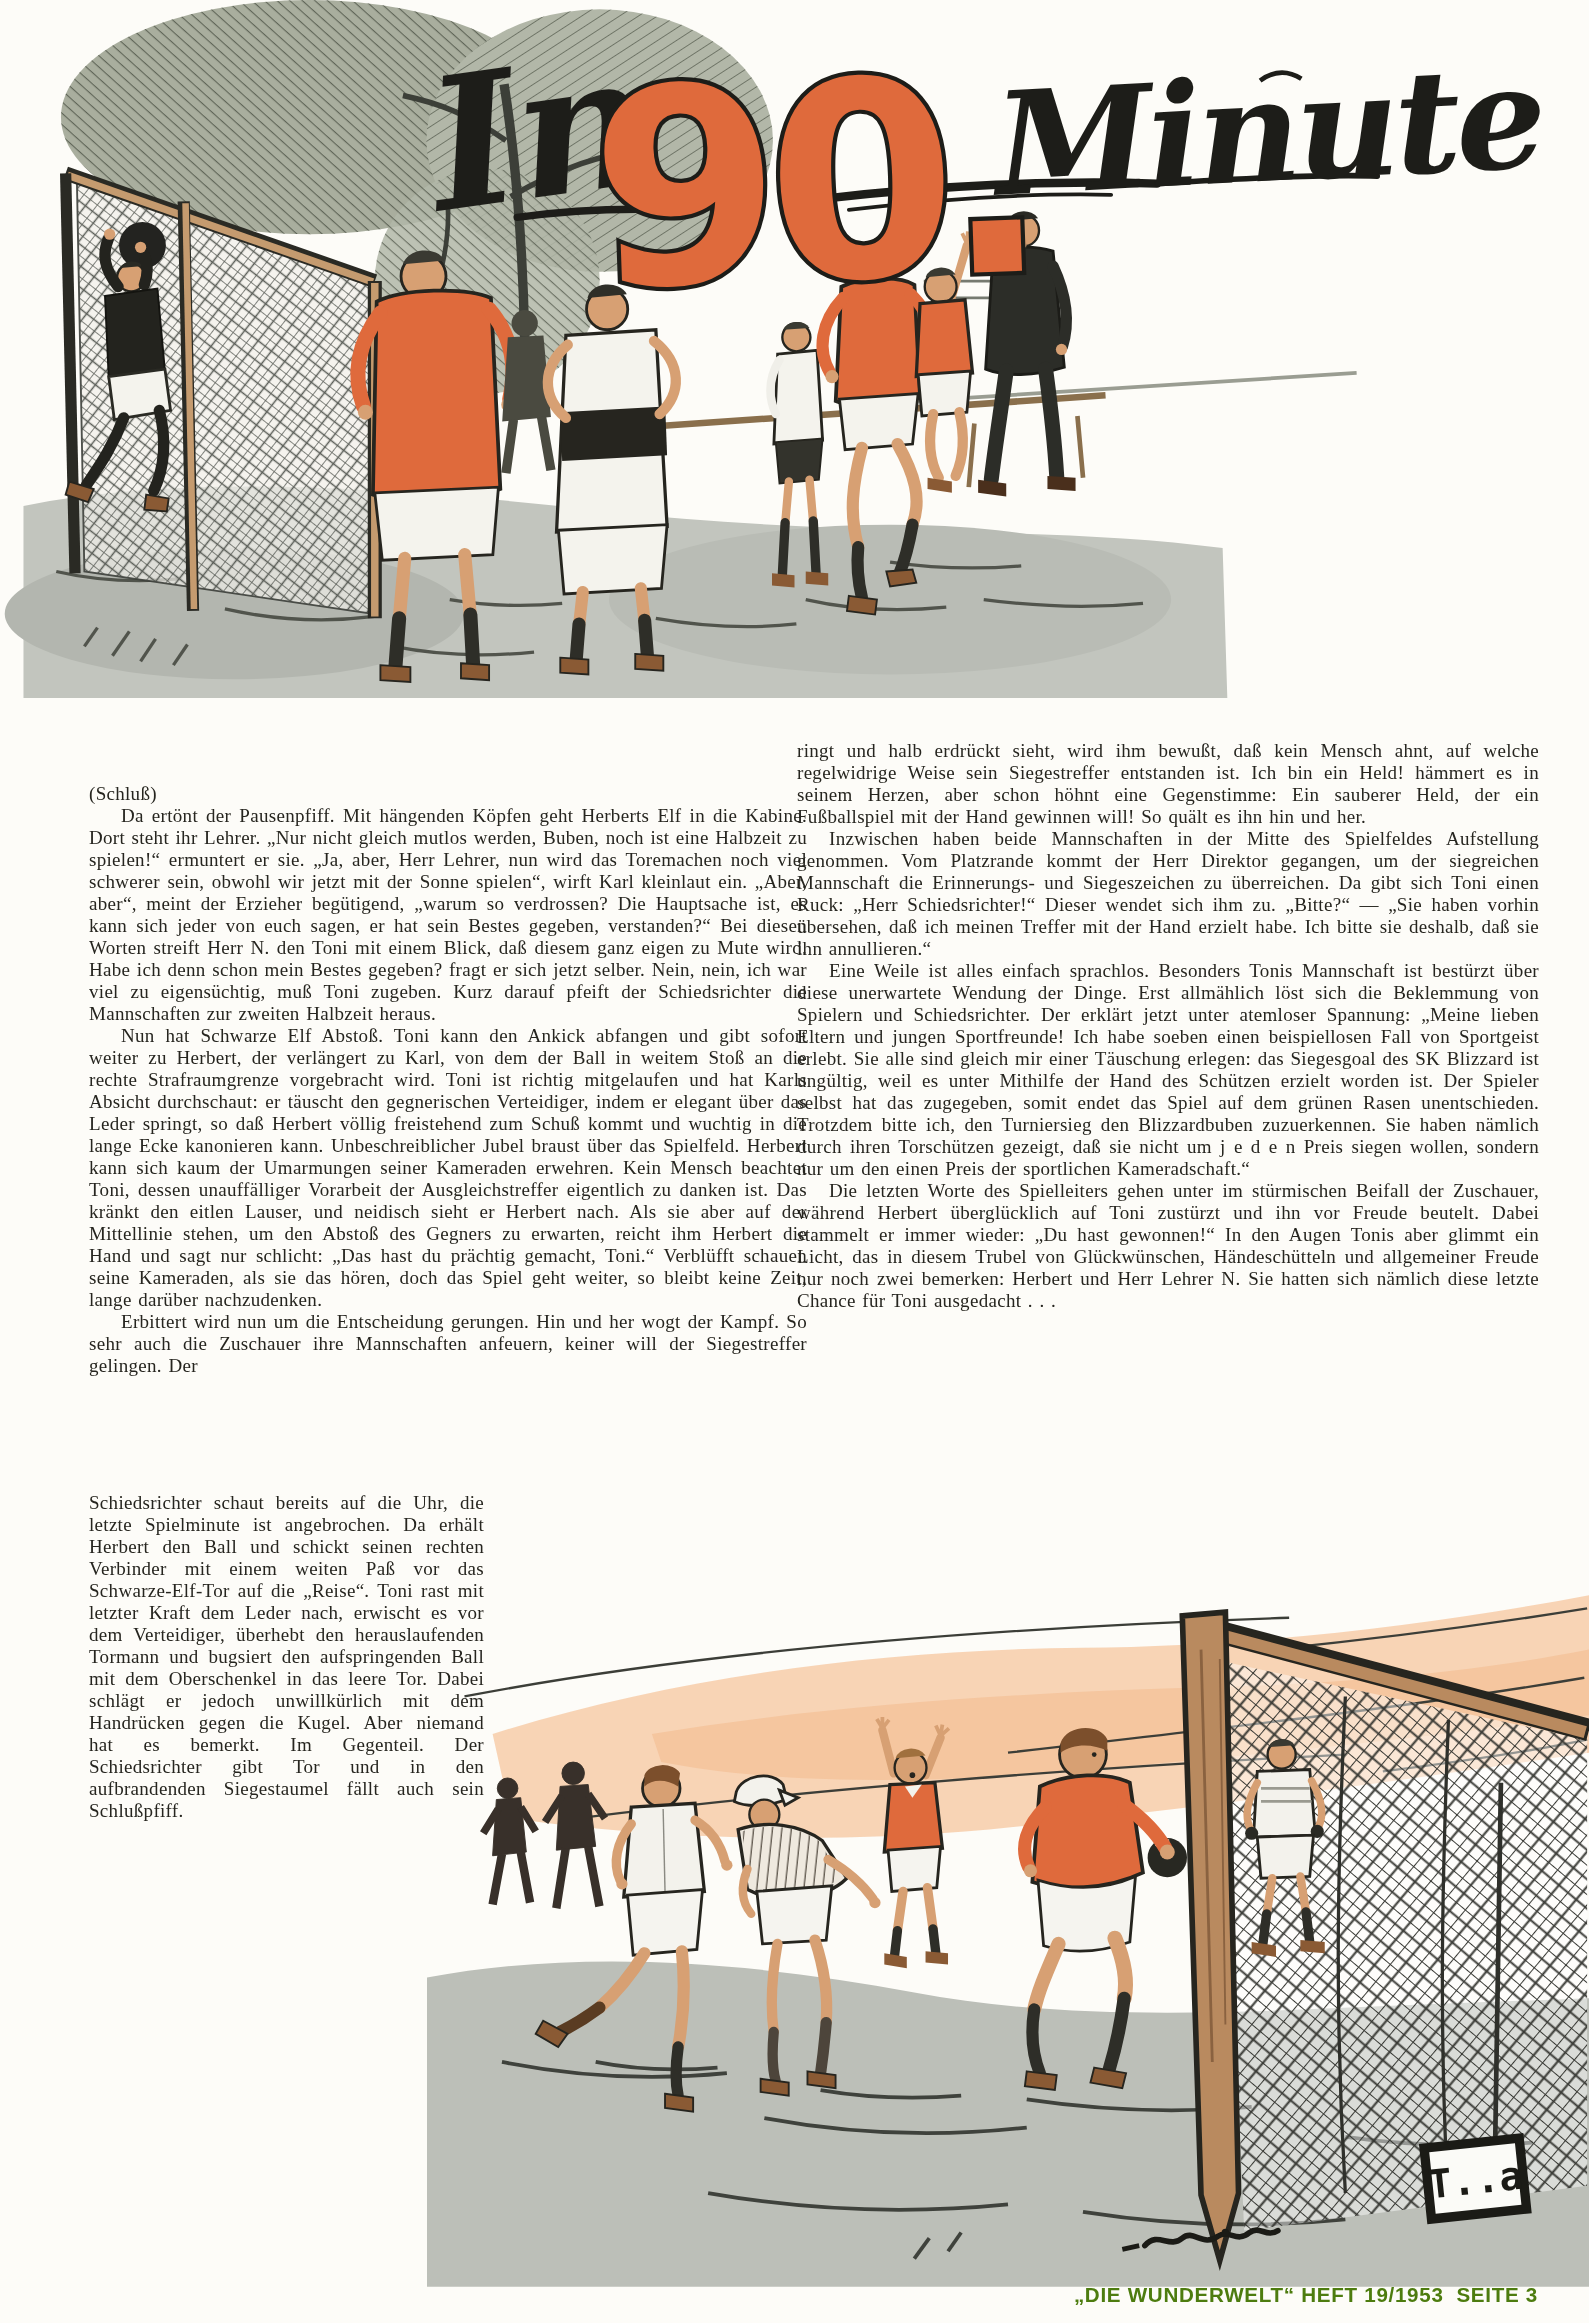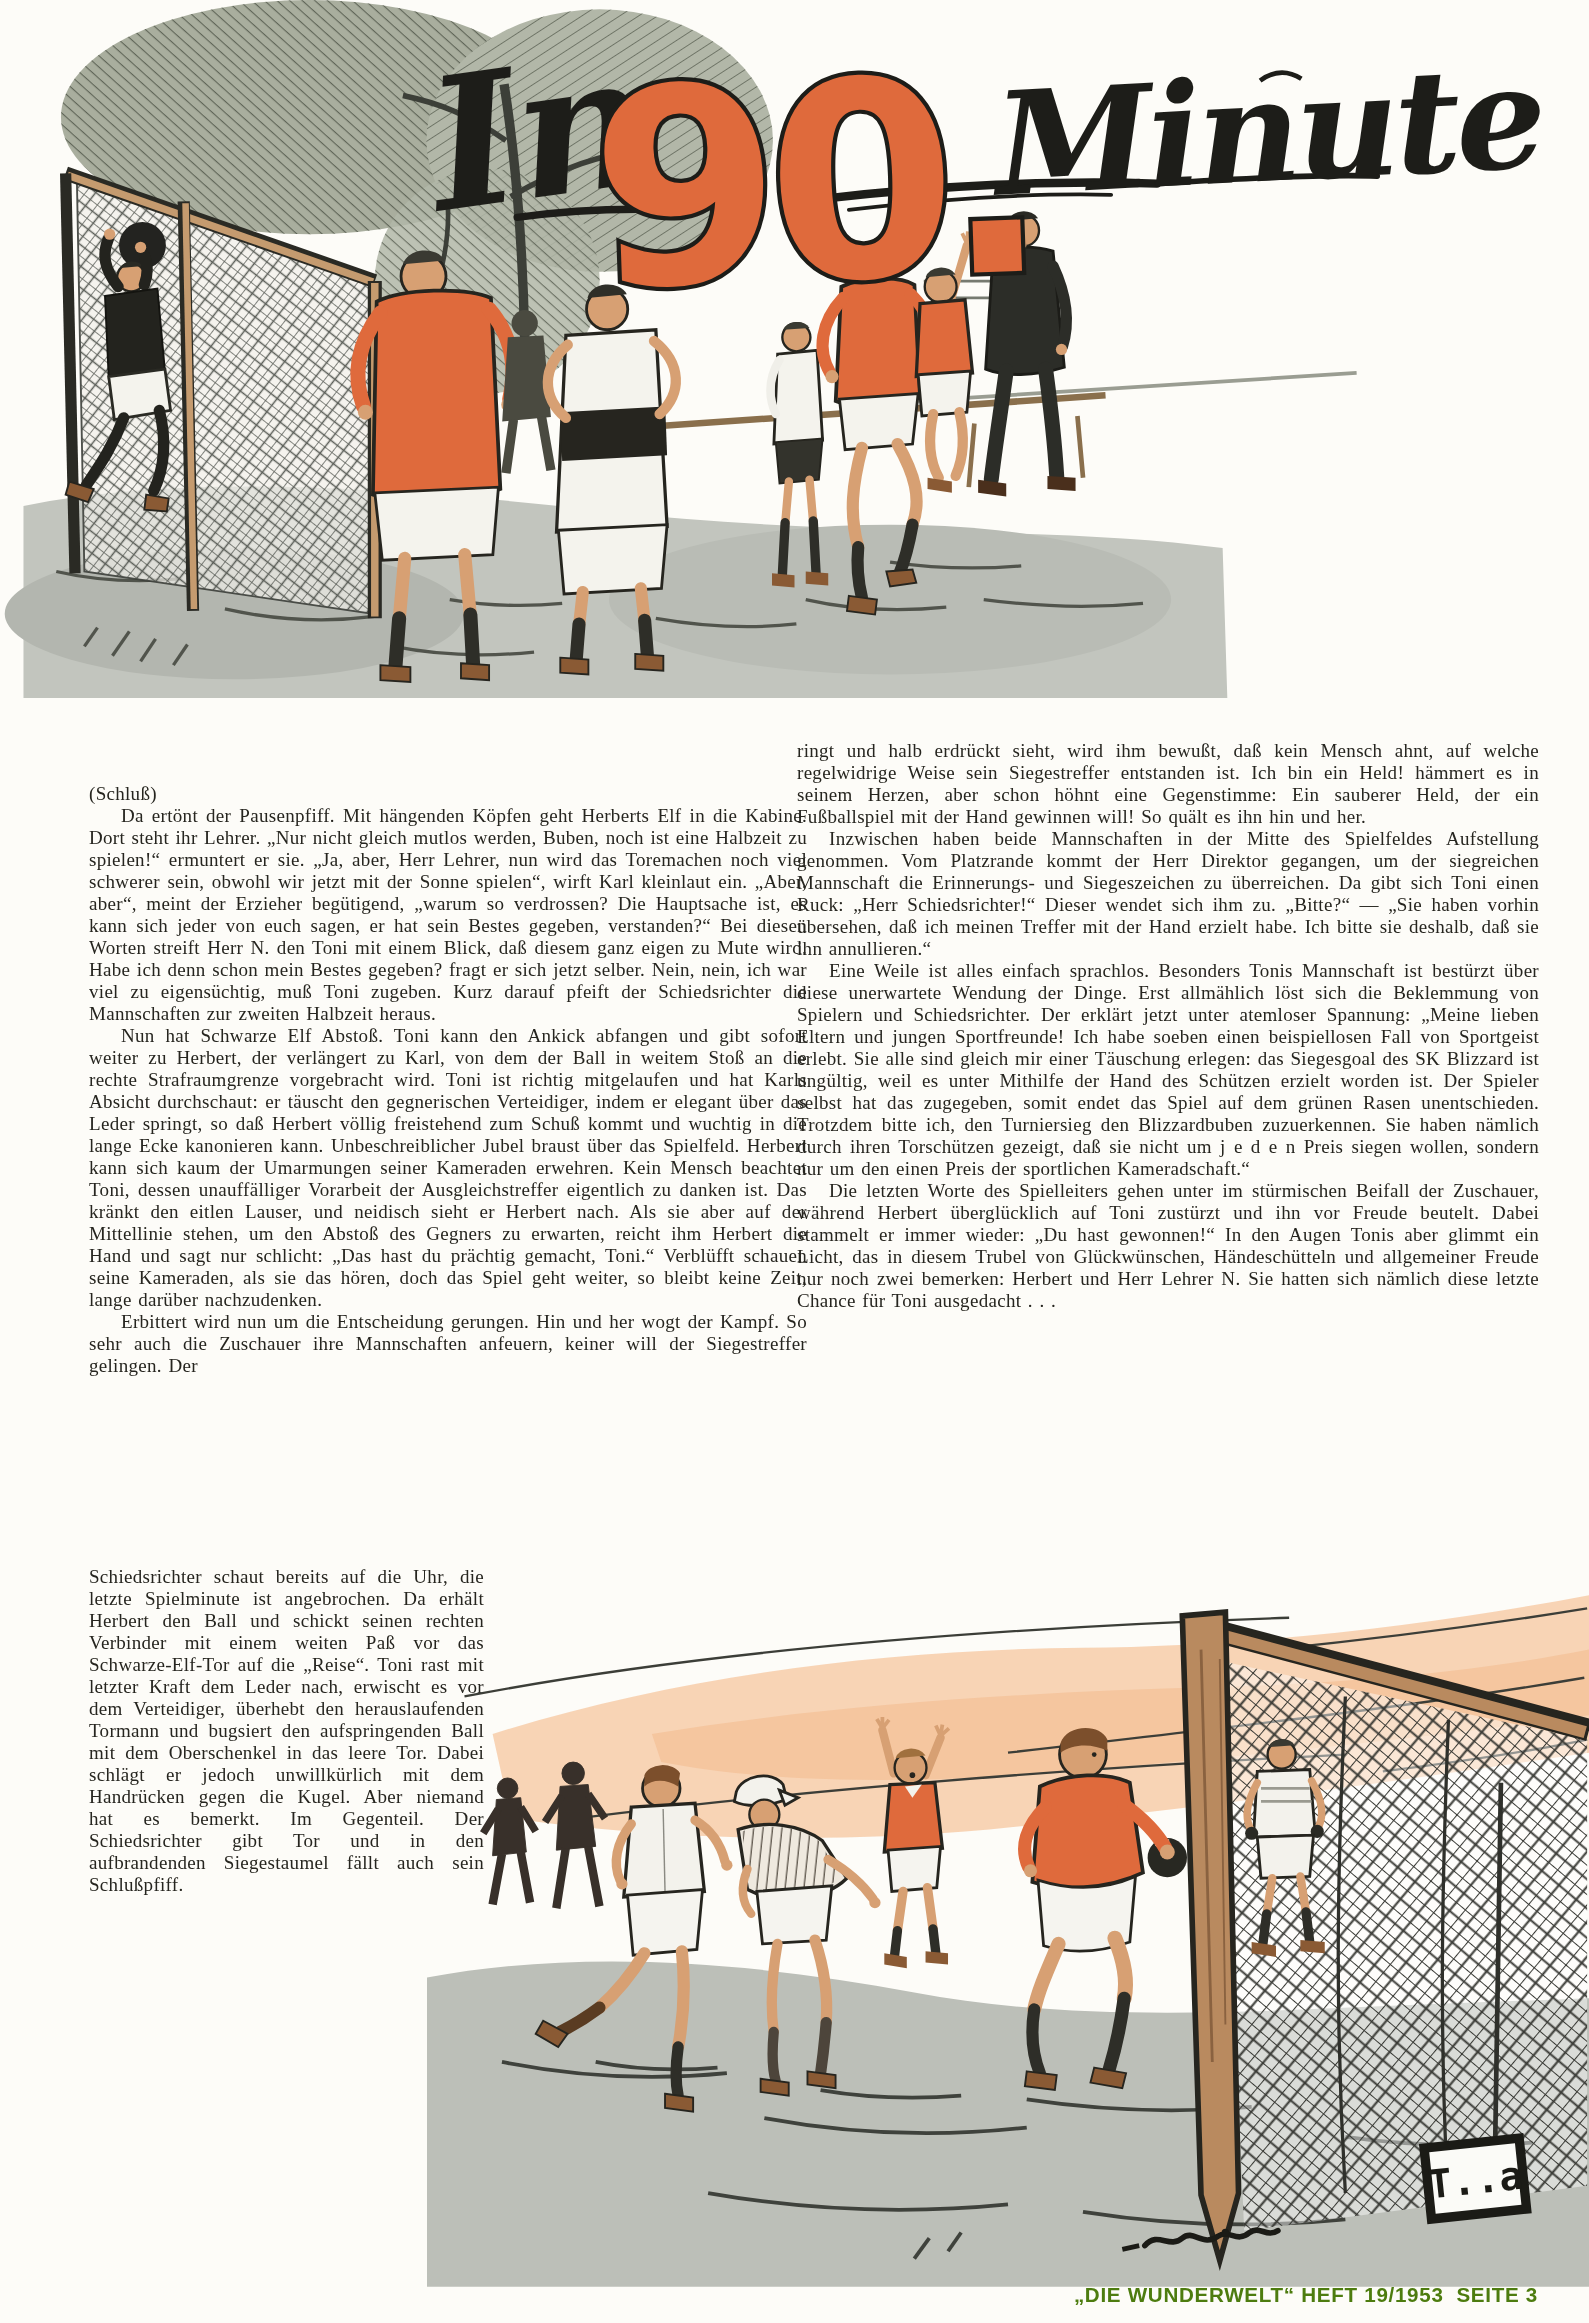--- a/index.html
+++ b/index.html
@@ -8,21 +8,21 @@
   svg{position:absolute;display:block;}
   #top-illo{left:0;top:0;}
   #bottom-illo{left:427px;top:1537px;}
   .col{position:absolute;text-align:justify;font-size:19px;line-height:22px;
        letter-spacing:0.3px;word-spacing:1.5px;}
   .col p{margin:0;padding:0;}
   p.ind{text-indent:32px;}
   .schluss{text-align:left;margin-bottom:2.8px;}
   .ende{text-align:center;margin-top:30px;}
   #left-wide{left:89px;top:783px;width:718px;}
-  #left-narrow{left:89px;top:1566px;width:395px;word-spacing:3px;}
+  #left-narrow{left:89px;top:1492px;width:395px;word-spacing:3px;}
   #right-col{left:797px;top:740px;width:742px;}
   #footer{position:absolute;top:2283px;right:51px;
           font-family:"Liberation Sans",sans-serif;font-weight:bold;font-size:20.6px;
           letter-spacing:0.7px;color:#4d7c0f;}
 </style>
 </head>
 <body>
 
 <div class="page">
 

